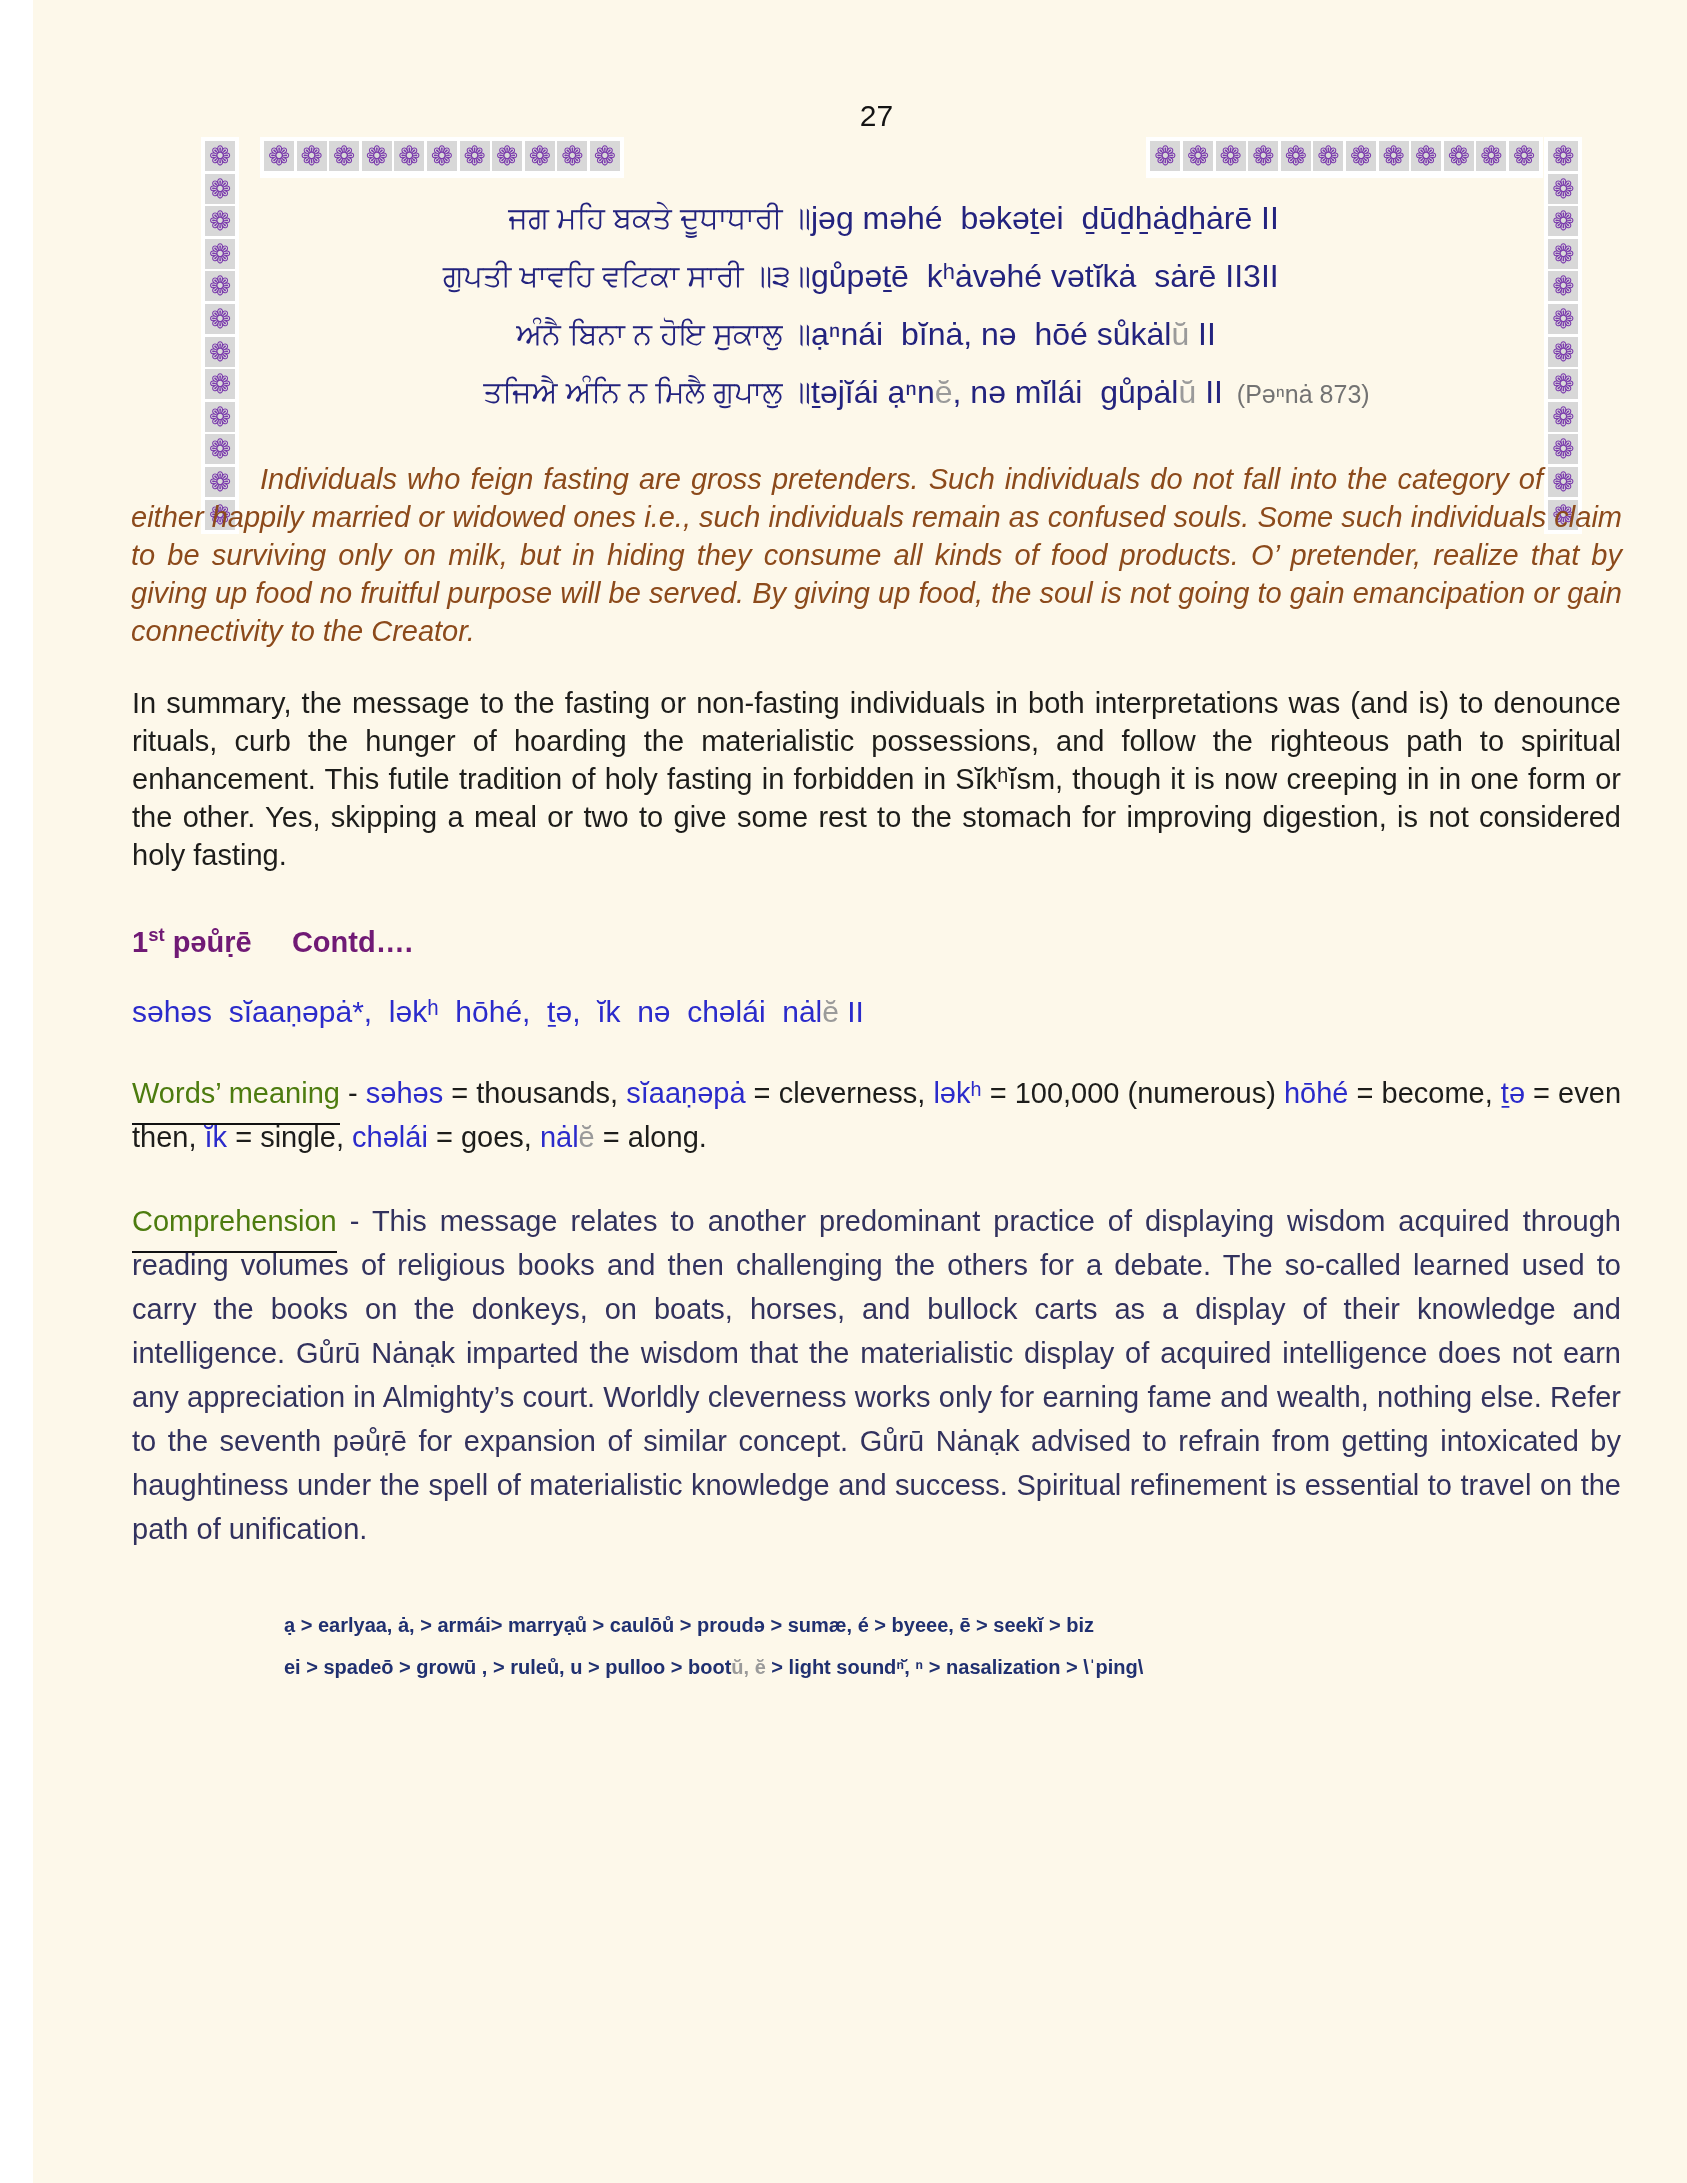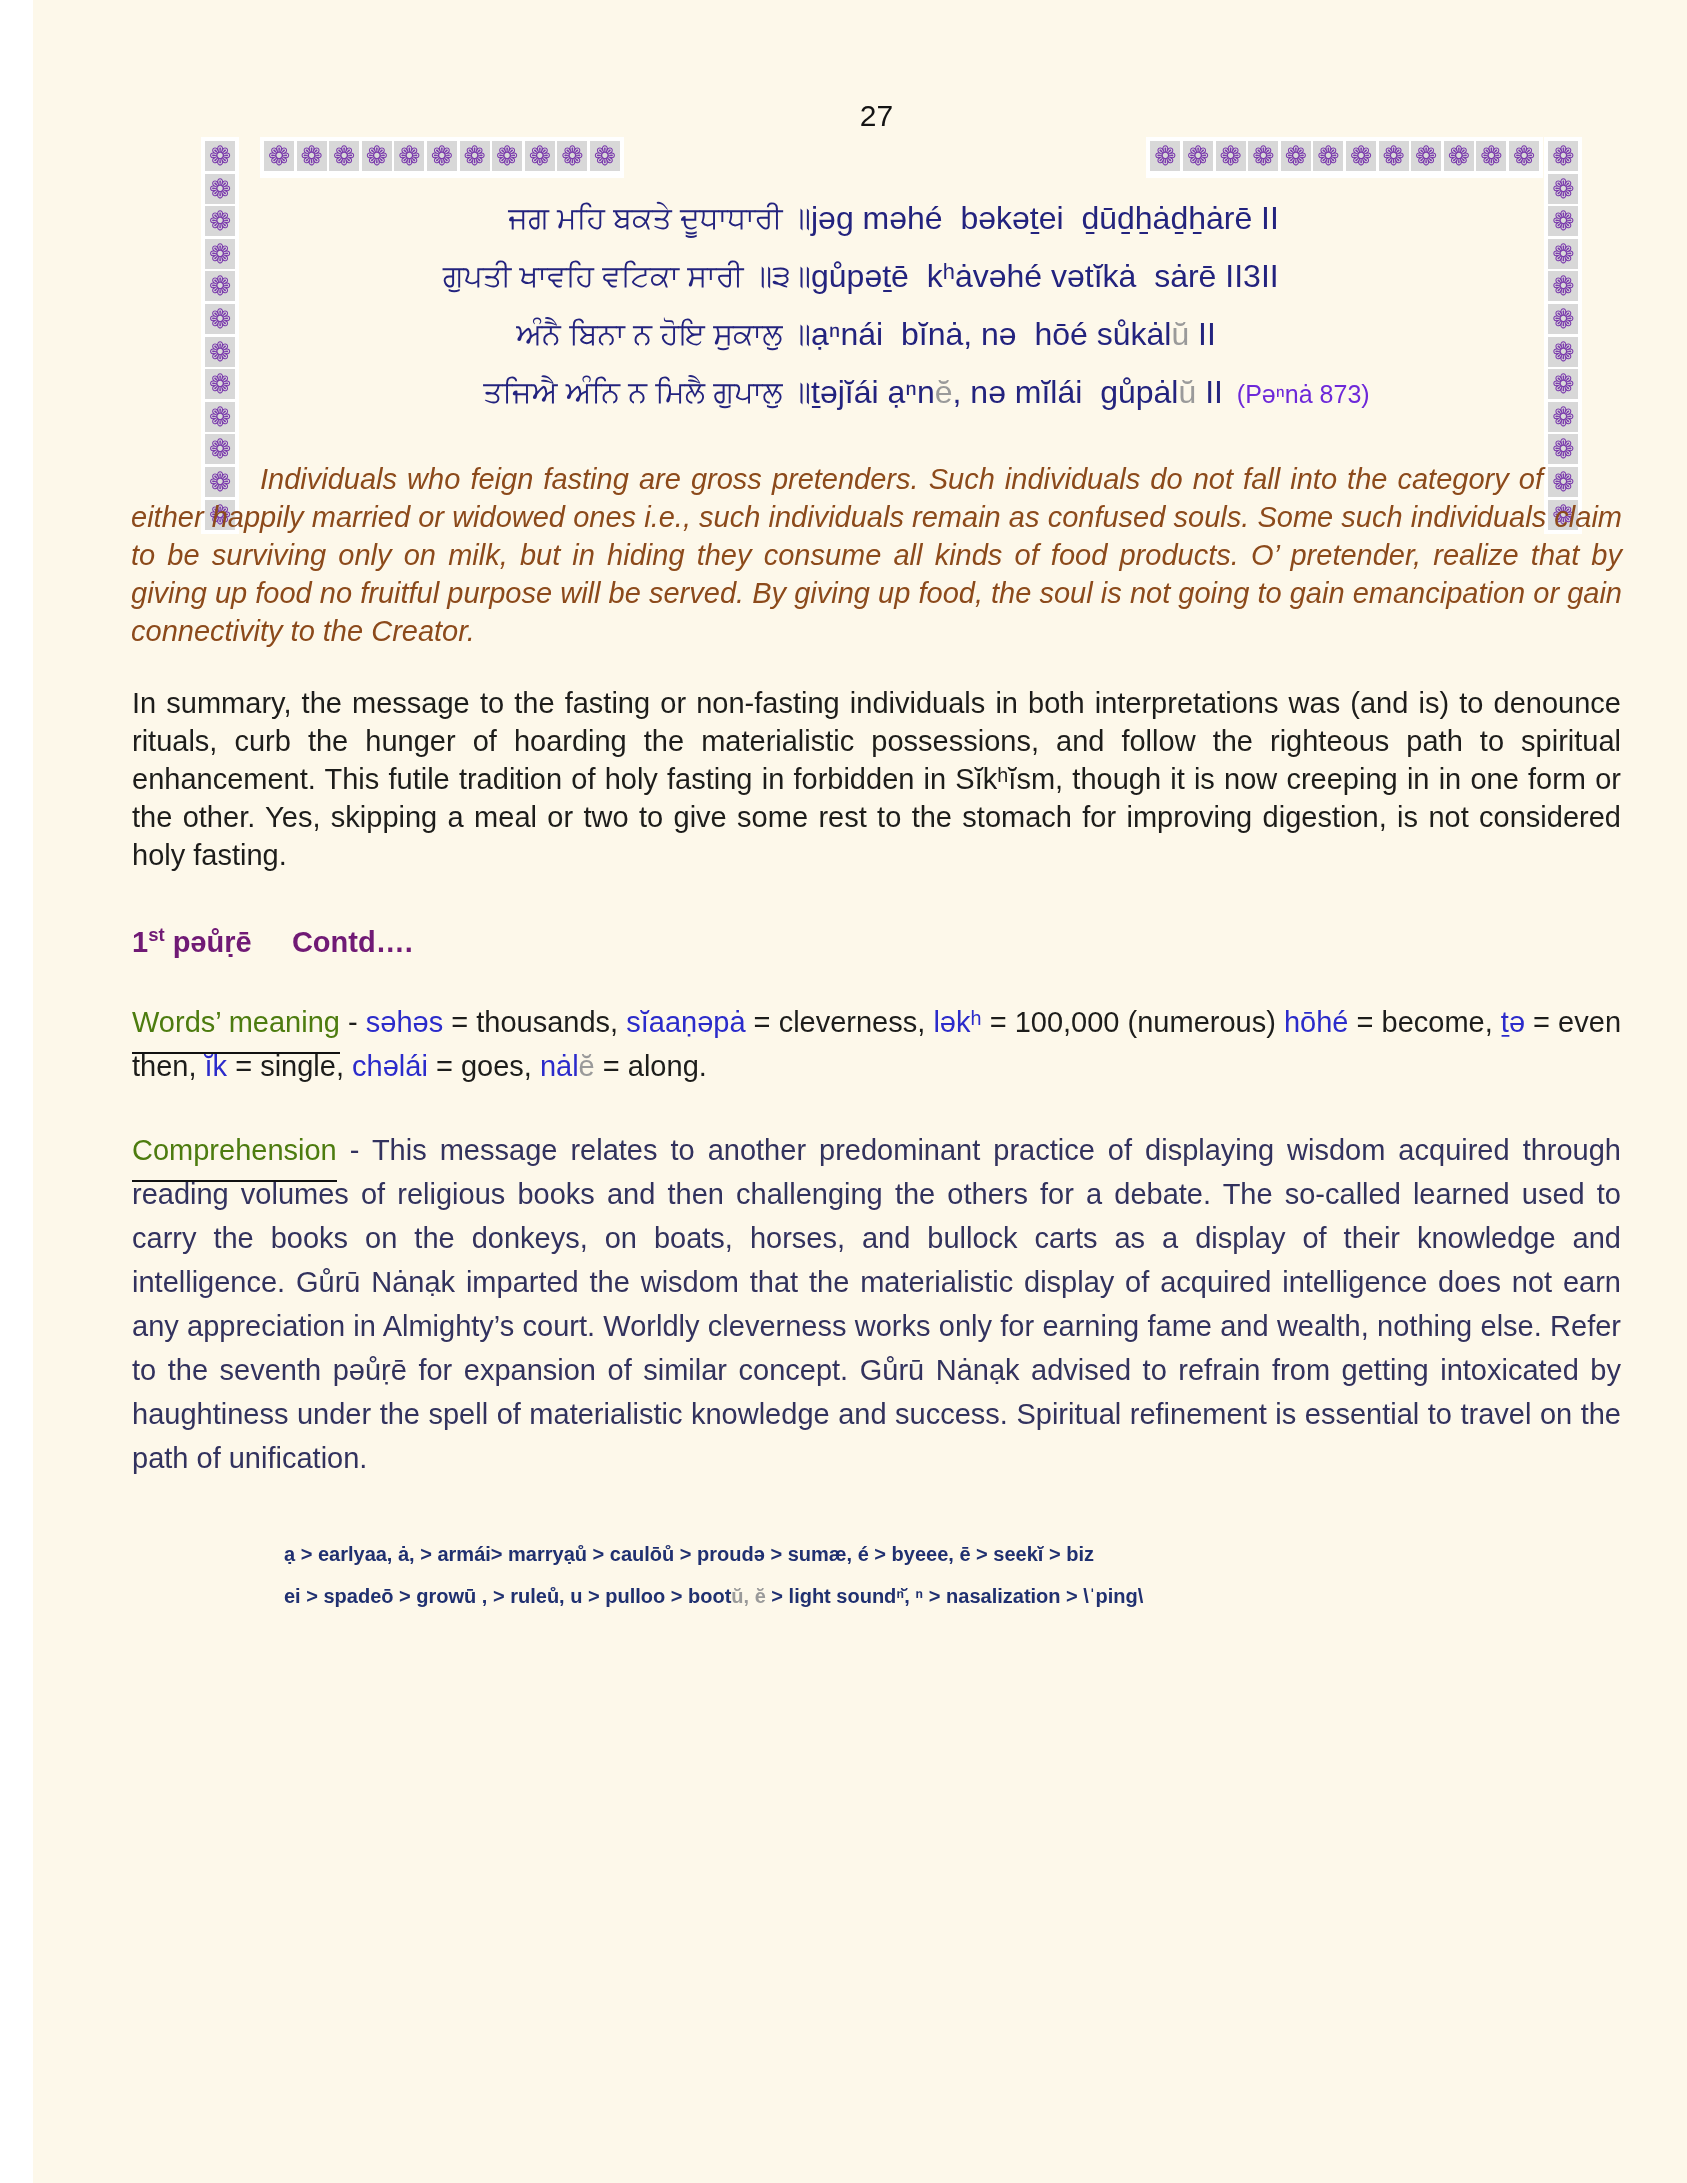--- a/index.html
+++ b/index.html
@@ -49,21 +49,21 @@
     color:#23237E;
     white-space:pre;
     text-align:right;
   }
   .tr{
     font-size:32px;
     color:#23237E;
     white-space:pre;
   }
   .tr .gray{color:#9a9a9a;}
-  .tr .black{color:#6d28d9;font-size:25px;}
+  .tr .black{color:#737373;font-size:25px;}
   
   .brown-para{
     margin:37px 0 0 0;
     font-size:29px;line-height:38px;
     font-style:italic;
     color:#8C4A1B;
     text-align:justify;
   }
   .clear{clear:both;}
   .summary{
@@ -213,20 +213,21 @@
 
     <p class="brown-para">Individuals who feign fasting are gross pretenders. Such individuals do not fall into the category of either happily married or widowed ones i.e., such individuals remain as confused souls. Some such individuals claim to be surviving only on milk, but in hiding they consume all kinds of food products. O’ pretender, realize that by giving up food no fruitful purpose  will be served. By giving up food, the soul is not going to gain emancipation or gain connectivity to the Creator.</p>
 
     <div class="clear"></div>
   </div>
 
   <p class="summary">In summary, the message to the fasting or non-fasting individuals in both interpretations was (and is) to denounce rituals, curb the hunger of hoarding the materialistic possessions, and follow the righteous path to spiritual enhancement. This futile tradition of holy fasting in forbidden in Sĭkʰĭsm, though it is now creeping in in one form or the other. Yes, skipping a meal or two to give some rest to the stomach for improving digestion, is not considered holy fasting.</p>
 
   <p class="paure"><span>1</span><span class="sup">st</span><span> pəůṛē     Contd….</span></p>
 
+  <p class="blue-line"><span>səhəs  sĭaaṇəpȧ*,  ləkʰ  hōhé,  ṯə,  ĭk  nə  chəlái  nȧl</span><span class="gray">ĕ</span><span> II</span></p>
 
   <p class="words"><span class="heading-u">Words’ meaning</span><span><span> - </span><span class="blue">səhəs</span><span> = thousands, </span><span class="blue">sĭaaṇəpȧ</span><span> = cleverness, </span><span class="blue">ləkʰ</span><span> = 100,000 (numerous) </span><span class="blue">hōhé</span><span> = become, </span><span class="blue">ṯə</span><span> = even then, </span><span class="blue">ĭk</span><span> = single, </span><span class="blue">chəlái</span><span> = goes, </span><span class="blue">nȧl</span><span class="gray">ĕ</span><span> = along.</span></span></p>
 
 
   <p class="comprehension"><span class="heading-u">Comprehension</span><span><span> - This message relates to another predominant practice of displaying wisdom acquired through reading volumes of religious books and then challenging the others for a debate. The so-called learned used to carry the books on the donkeys, on boats, horses, and bullock carts as a display of their knowledge and intelligence. Gůrū Nȧnạk imparted the wisdom that the materialistic display of acquired intelligence does not earn any appreciation in Almighty’s court. Worldly cleverness works only for earning fame and wealth, nothing else. Refer to the seventh pəůṛē for expansion of similar concept. Gůrū Nȧnạk advised to refrain from getting intoxicated by haughtiness under the spell of materialistic knowledge and success. Spiritual refinement is essential to travel on the path of unification.</span></span></p>
 
   <div class="footer">
     <div class="f-row">
       <span><span>ạ &gt; early</span></span>
       <span><span>aa, ȧ, &gt; arm</span></span>

